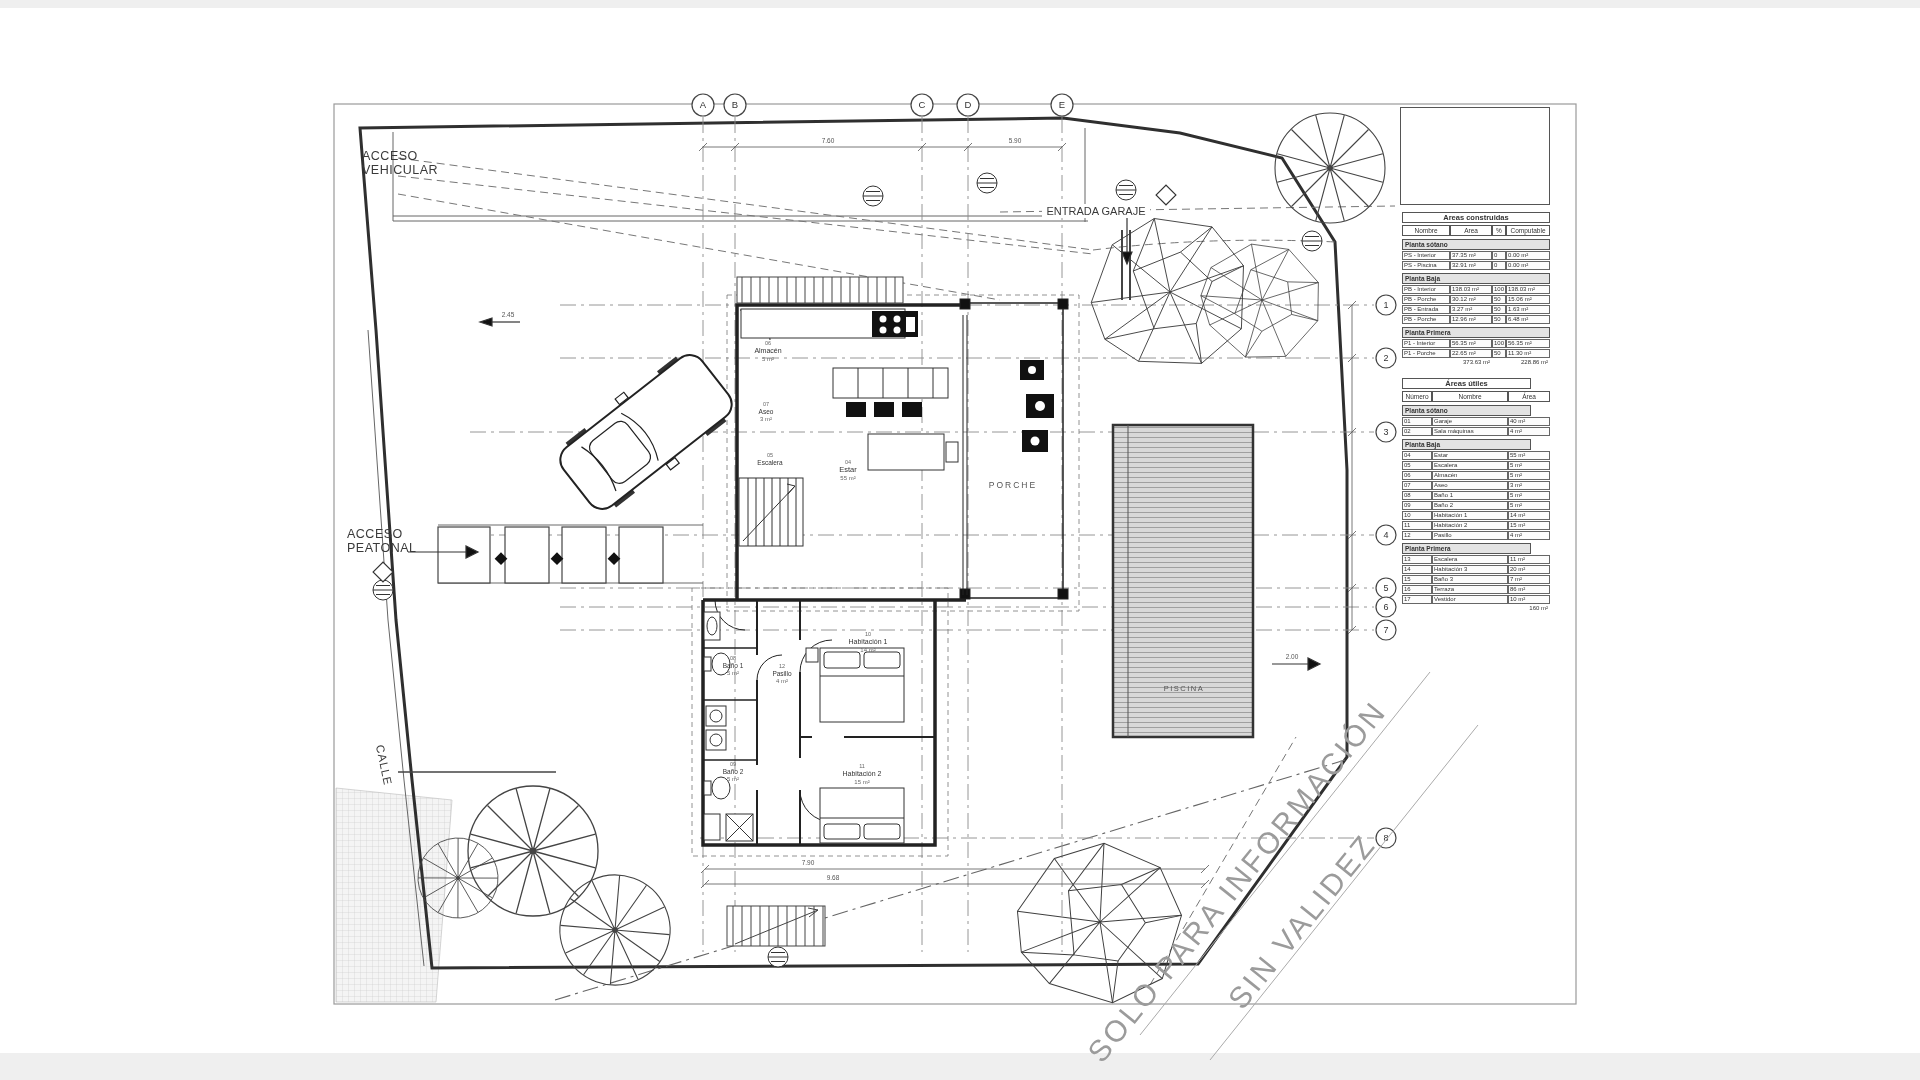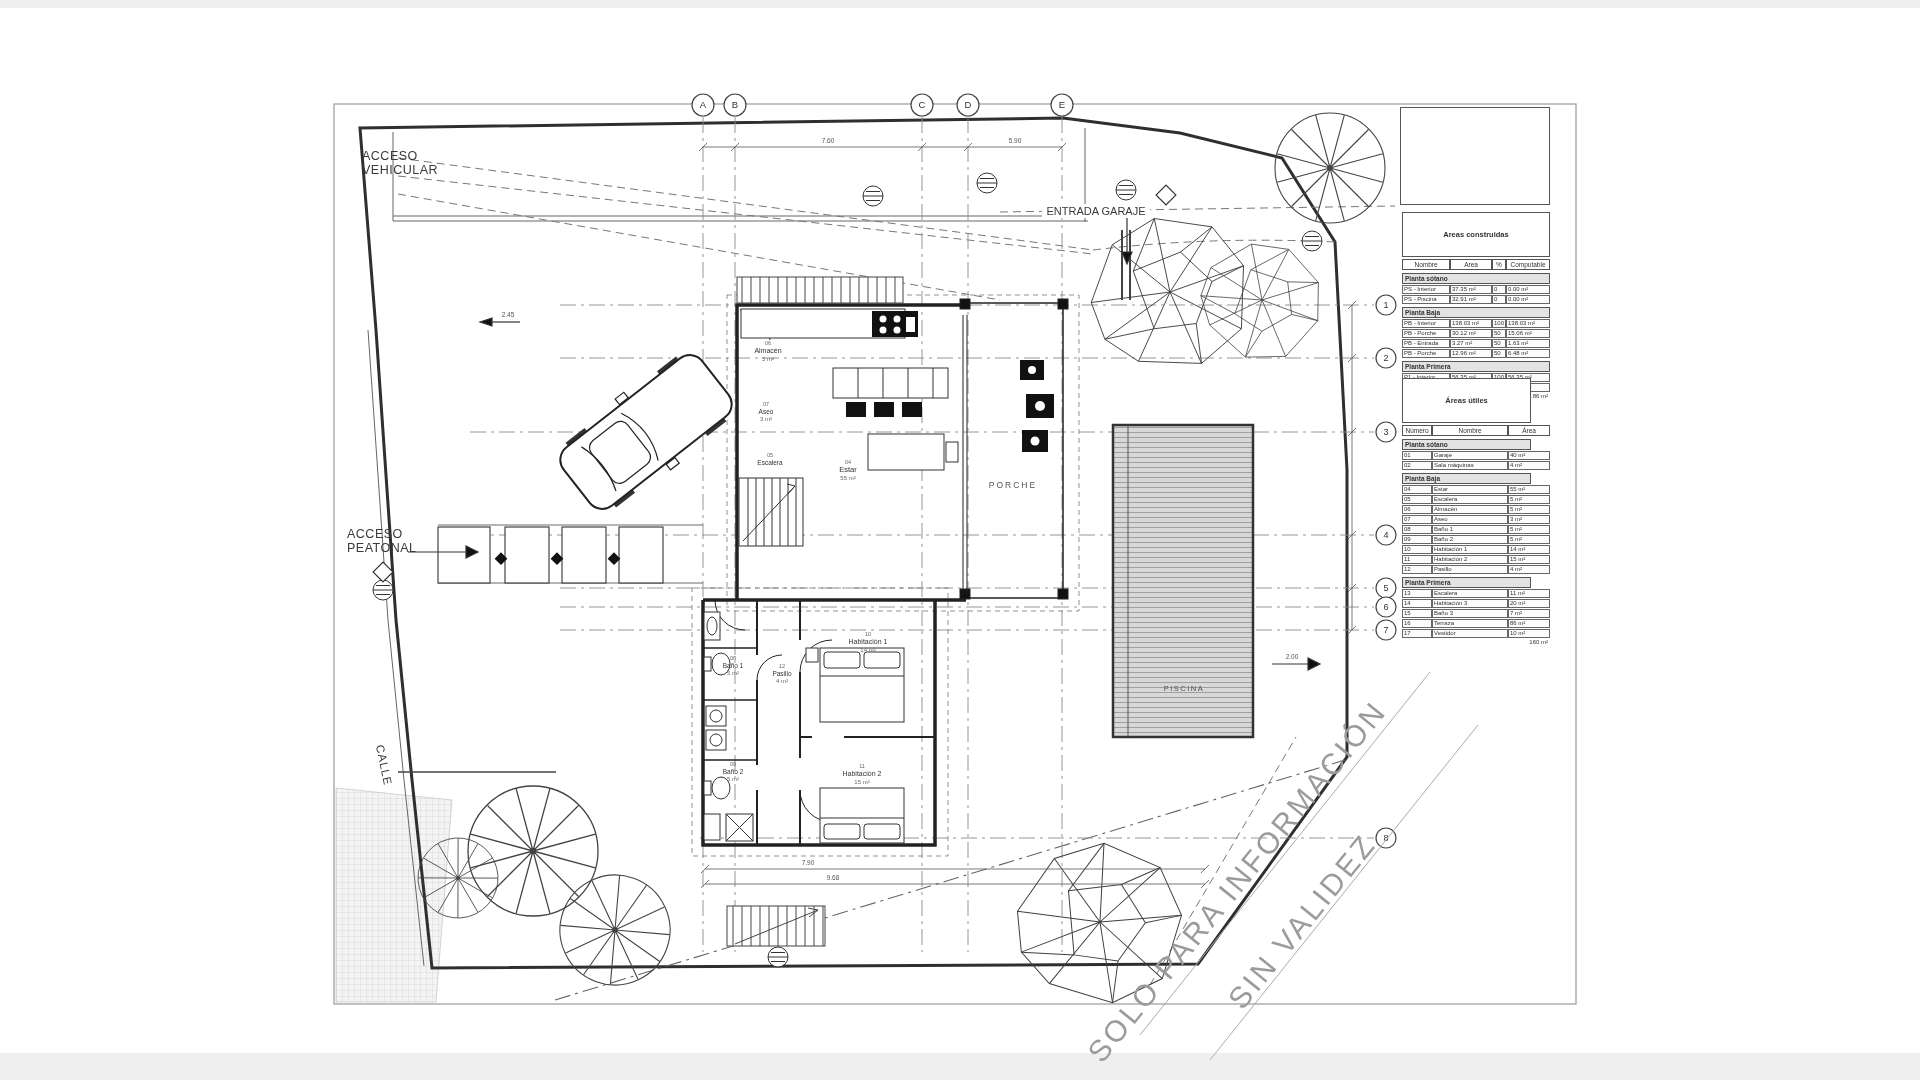--- a/index.html
+++ b/index.html
@@ -7,21 +7,21 @@
           font-family:"Liberation Sans", sans-serif;}
   .scan-strip{position:absolute;left:0;width:1920px;background:#efefef;}
   .scan-strip.top{top:0;height:8px;}
   .scan-strip.bottom{top:1053px;height:27px;}
   svg.plan{position:absolute;left:0;top:0;width:1920px;height:1080px;z-index:1;}
   
   .titleblock{position:absolute;left:1400px;top:107px;width:148px;height:96px;
               border:1.5px solid #555;background:#fff;z-index:2;}
   .tblwrap{position:absolute;z-index:2;color:#333;}
   .tbl-title{border:1px solid #555;background:#fff;text-align:center;font-size:7.5px;
-             padding:17px 0;margin-bottom:2px;font-weight:bold;}
+             padding:0 0;margin-bottom:2px;font-weight:bold;}
   .cols,.trow,.totrow{display:grid;margin-bottom:1px;}
   .construidas .cols,.construidas .trow,.construidas .totrow{grid-template-columns:48px 42px 14px 44px;}
   .utiles .cols,.utiles .trow,.utiles .totrow{grid-template-columns:30px 76px 42px;}
   .cols span{border:1px solid #555;font-size:6.5px;text-align:center;padding:1px 0;background:#fff;}
   .trow span{border:1px solid #666;font-size:6px;line-height:7px;padding:0 1px;
              white-space:nowrap;overflow:hidden;background:#fcfcfc;}
   .grp{font-size:6.5px;font-weight:bold;border:1px solid #555;background:#e3e3e3;
        padding:1px 2px;margin:3px 0 1px;}
   .totrow{margin-top:1px;font-size:6px;}
   .totrow span{text-align:right;padding-right:2px;}

